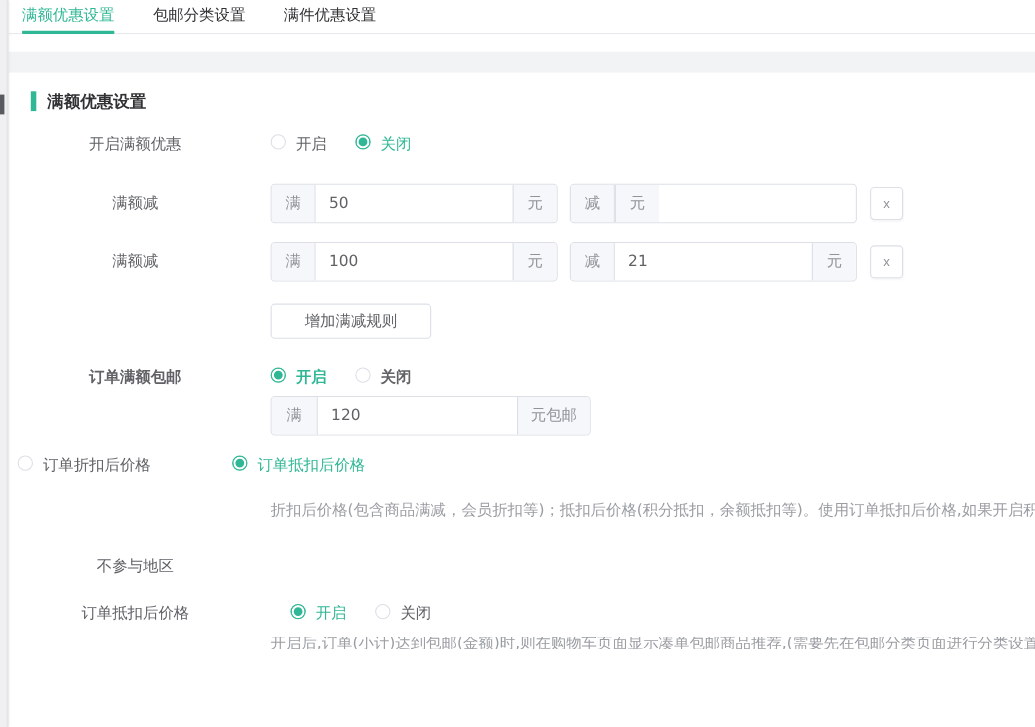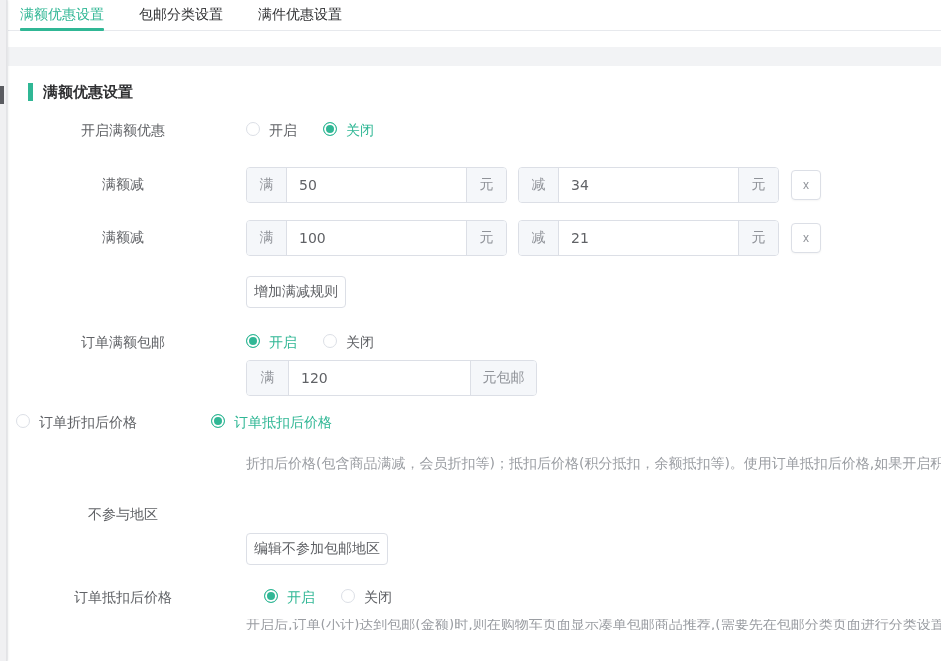--- a/index.html
+++ b/index.html
@@ -48,33 +48,33 @@
   .input-group .addon.pre { width:40px; border-right:1px solid var(--border); }
   .input-group .addon.post { border-left:1px solid var(--border); }
   .input-group input { border:none; outline:none; flex:1; min-width:0; padding:0 12px; font-size:14px; color:#606266; font-family:inherit; }
   .grp-rule { width:261px; }
   .grp-rule .addon.post { width:40px; }
   .grp-rule + .grp-rule { margin-left:11px; }
   .grp-threshold { width:291px; }
   .grp-threshold .addon.pre { width:42px; }
   .grp-threshold .addon.post { width:66px; }
 
-  .btn { height:32px; padding:0 7px; background:#fff; border:1px solid var(--border); border-radius:4px; color:#606266; font-size:14px; font-family:Liberation Sans, sans-serif; cursor:pointer; }
+  .btn { height:32px; padding:0 30px; background:#fff; border:1px solid var(--border); border-radius:4px; color:#606266; font-size:14px; font-family:Liberation Sans, sans-serif; cursor:pointer; }
   .btn-remove { width:30px; height:30px; padding:0; margin-left:12px; border:1px solid var(--border); border-radius:4px; background:#fff; color:#909399; font-size:12px; box-shadow:0 1px 2px rgba(0,0,0,.04); cursor:pointer; }
 
   .tip { color:var(--tip); }
   .tip-clip { height:11px; overflow:hidden; white-space:nowrap; }
   .nowrap { white-space:nowrap; overflow:hidden; }
 
   
   .mt-row1 { margin-top:16px; height:28px; }
   .mt-rule1 { margin-top:22px; }
   .mt-rule2 { margin-top:17px; }
   .mt-addbtn { margin-top:20px; }
-  .mt-row4 { margin-top:21px; height:28px; }
+  .mt-row4 { margin-top:21px; height:28px;font-weight:bold; }
   .mt-tip1 { margin-top:17px; }
   .mt-thresh { margin-top:3px; }
   .mt-row5 { margin-top:13px; height:28px; }
   .mt-tip2 { margin-top:18px; }
   .mt-region { margin-top:32px; height:20px; }
   .mt-regionbtn { margin-top:8px; }
   .mt-row6 { margin-top:19px; height:28px; }
   .mt-tip3 { margin-top:7px; }
 </style>
 </head>
@@ -120,21 +120,20 @@
     <div class="form-row mt-rule1">
       <div class="form-label">满额减</div>
       <div class="controls">
         <div class="input-group grp-rule">
           <span class="addon pre">满</span>
           <input value="50" style="">
           <span class="addon post">元</span>
         </div>
         <div class="input-group grp-rule">
           <span class="addon pre">减</span>
-          <input value="34" style="">
           <span class="addon post">元</span>
         </div>
         <button class="btn-remove">x</button>
       </div>
     </div>
 
     <div class="form-row mt-rule2">
       <div class="form-label">满额减</div>
       <div class="controls">
         <div class="input-group grp-rule">
@@ -199,26 +198,20 @@
 
     <div class="form-row mt-tip2 nowrap">
       <div class="form-label"></div>
       <div class="controls tip nowrap">折扣后价格(包含商品满减，会员折扣等)；抵扣后价格(积分抵扣，余额抵扣等)。使用订单抵扣后价格,如果开启积分抵扣运费等抵扣运费方式,</div>
     </div>
 
     <div class="form-row mt-region">
       <div class="form-label">不参与地区</div>
     </div>
 
-    <div class="form-row mt-regionbtn">
-      <div class="form-label"></div>
-      <div class="controls">
-        <button class="btn">编辑不参加包邮地区</button>
-      </div>
-    </div>
 
     <div class="form-row mt-row6">
       <div class="form-label">订单抵扣后价格</div>
       <div class="controls">
         <div class="radio indent checked">
           <span class="dot"></span>
           <span class="r-label">开启</span>
         </div>
         <div class="radio">
           <span class="dot"></span>

